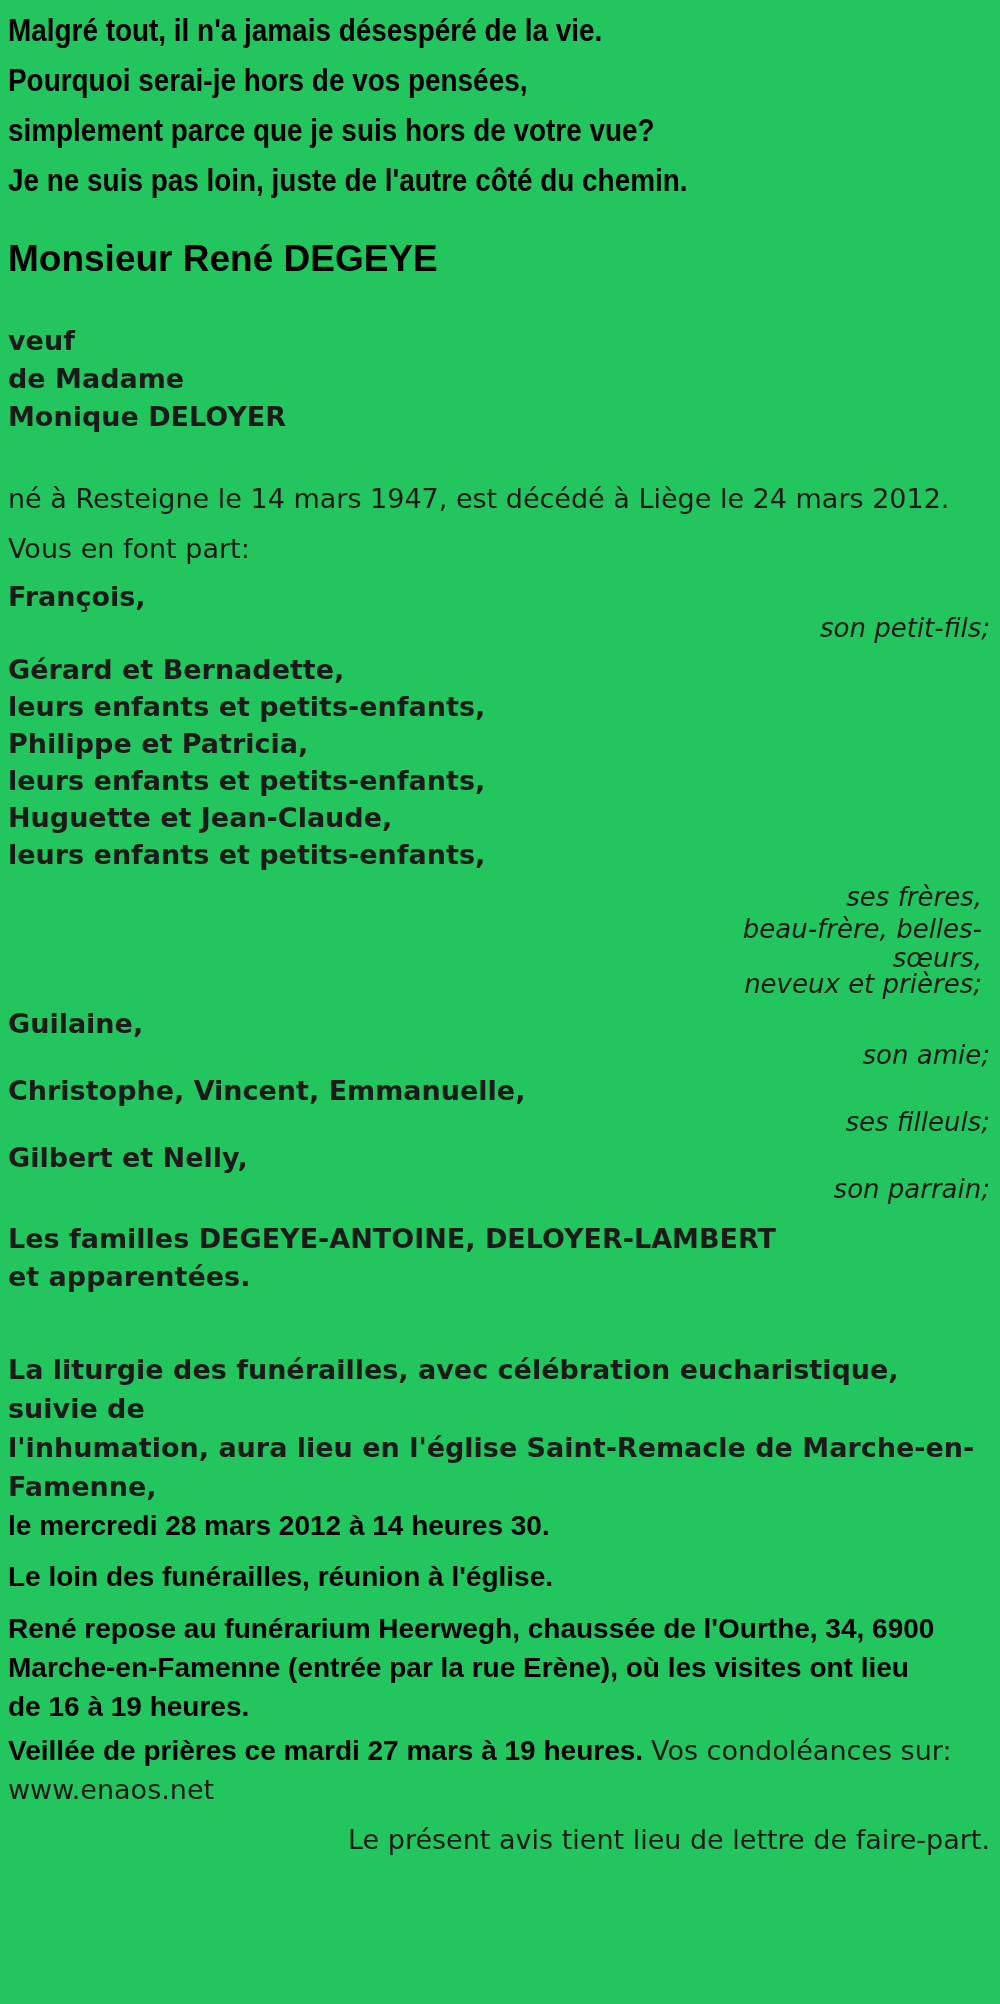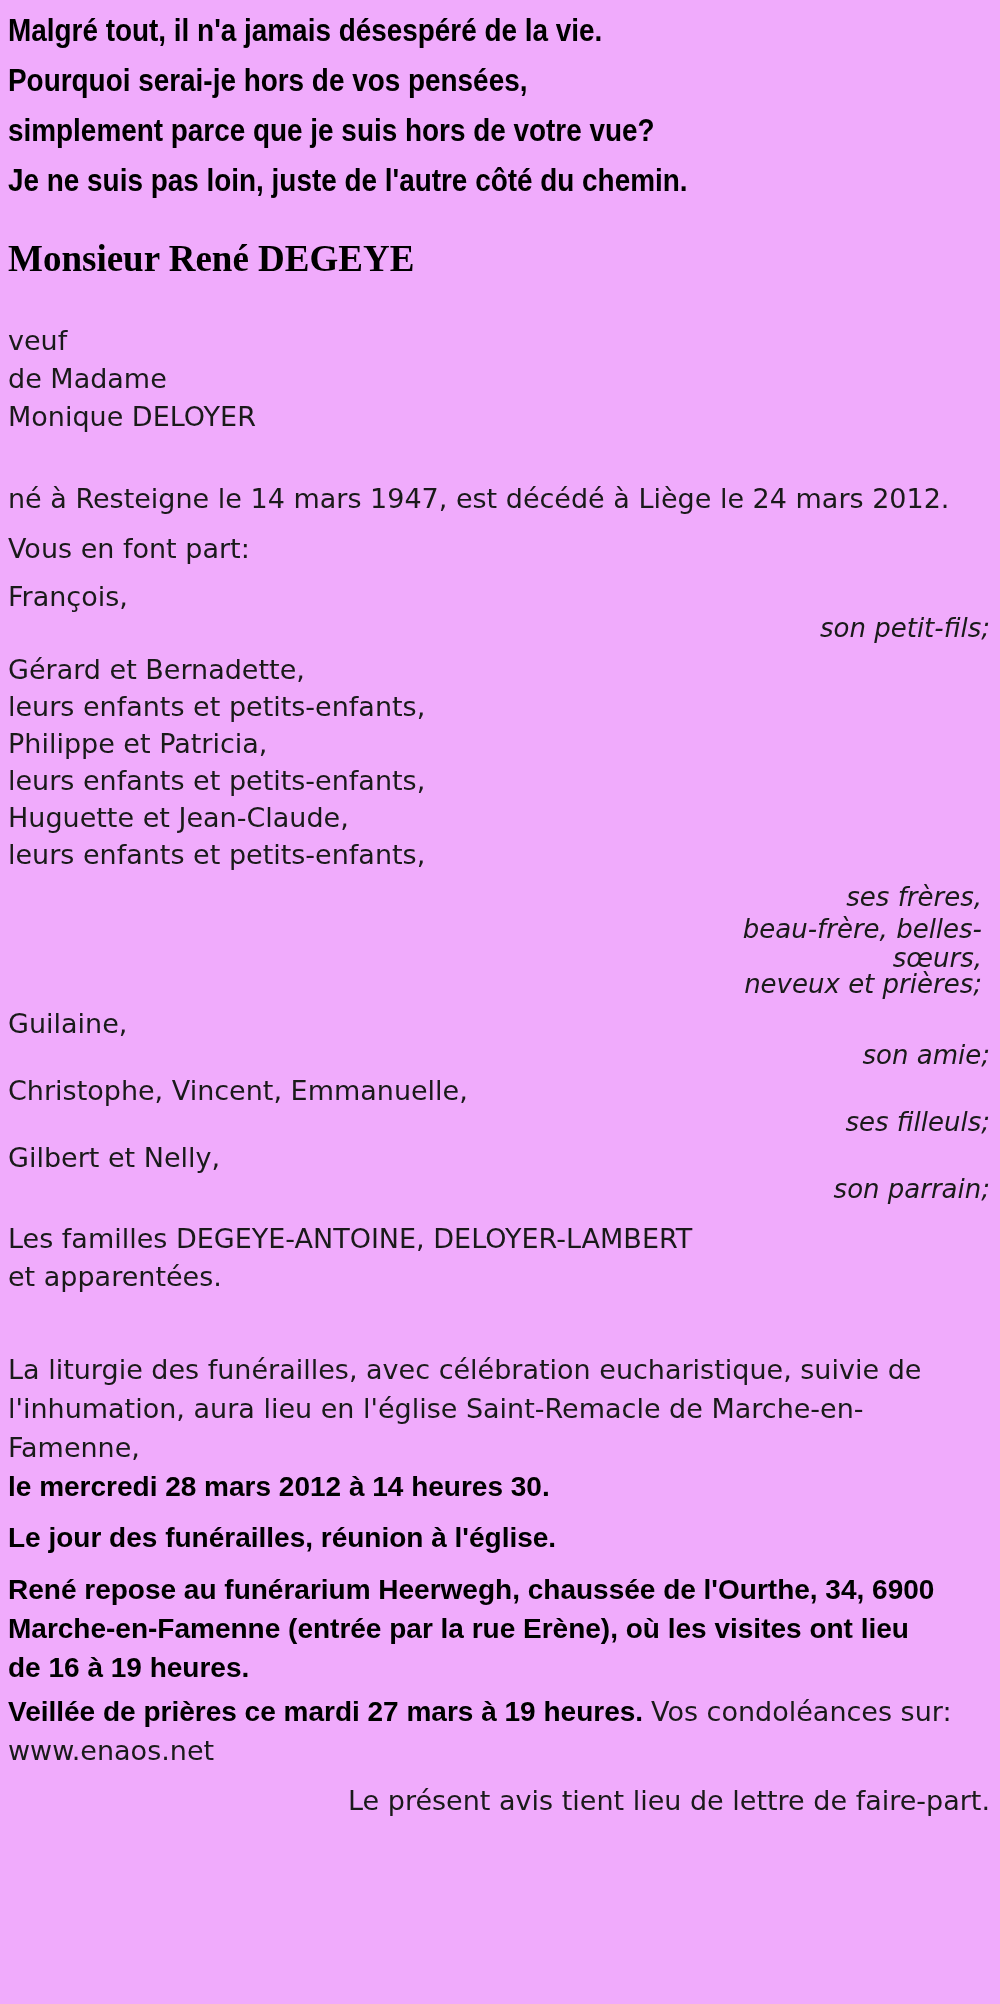--- a/index.html
+++ b/index.html
@@ -2,35 +2,35 @@
 <html lang="fr"><head>
 <meta charset="utf-8">
 <style>
   html,body{margin:0;padding:0;background:#ffffff;}
   .page{
     position:relative;
     width:1000px;height:2004px;
     box-sizing:border-box;
     padding:6px 10px 0 8px;
     overflow:hidden;
-    background:#f0abfc;
+    background:#22c55e;
     color:#1a1a1a;
     font-family:"DejaVu Sans", sans-serif;
   }
-  .prelines{white-space:pre-line;}
+  .prelines{white-space:pre-line;font-weight:bold;}
   
   .quote{
     font-family:"Liberation Sans", sans-serif;
     font-weight:700;color:#000;
     font-size:31px;line-height:50px;
     width:111%;transform:scaleX(0.90);transform-origin:0 0;
     margin:0;
   }
   .title{
-    font-family:Liberation Serif, serif;
+    font-family:Liberation Sans, sans-serif;
     font-weight:700;color:#000;
     font-size:37px;line-height:46px;
     margin:30px 0 0 0;
   }
   .wide{font-family:"DejaVu Sans", sans-serif;font-size:27px;}
   .intro{margin:40px 0 0 0;line-height:38px;}
   .line{margin:0;line-height:34px;}
   .mt-dates{margin-top:46px;}
   .mt-lead{margin-top:16px;}
   .groups{margin-top:12px;}
@@ -124,21 +124,21 @@
 
   <div class="wide families prelines">Les familles DEGEYE-ANTOINE, DELOYER-LAMBERT
 et apparentées.</div>
 
   <div class="wide para">
     <span class="prelines">La liturgie des funérailles, avec célébration eucharistique, suivie de
 l'inhumation, aura lieu en l'église Saint-Remacle de Marche-en-Famenne,</span>
     <span class="bold-ln">le mercredi 28 mars 2012 à 14 heures 30.</span>
   </div>
 
-  <p class="bold-ln jour">Le jour des funérailles, réunion à l'église.</p>
+  <p class="bold-ln jour">Le loin des funérailles, réunion à l'église.</p>
 
   <div class="bold-ln repose prelines">René repose au funérarium Heerwegh, chaussée de l'Ourthe, 34, 6900
 Marche-en-Famenne (entrée par la rue Erène), où les visites ont lieu
 de 16 à 19 heures.</div>
 
   <p class="wide veillee">
     <span class="bold-ln">Veillée de prières ce mardi 27 mars à 19 heures.</span><span class="after">Vos condoléances sur:</span>
   </p>
 
   <p class="wide site">www.enaos.net</p>

